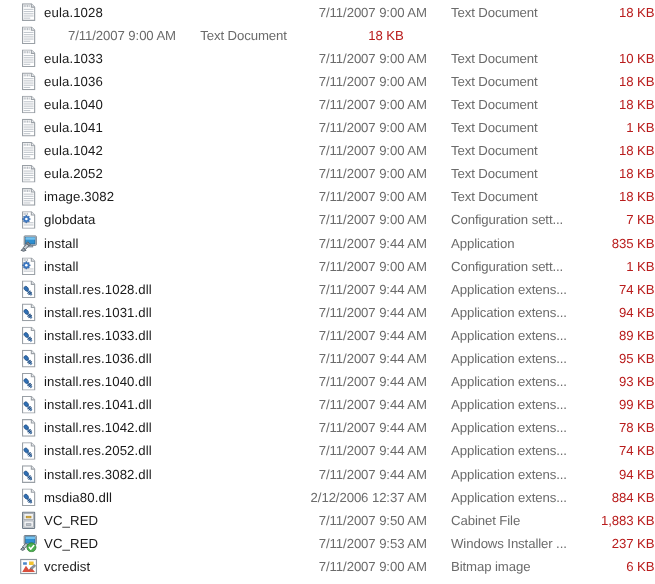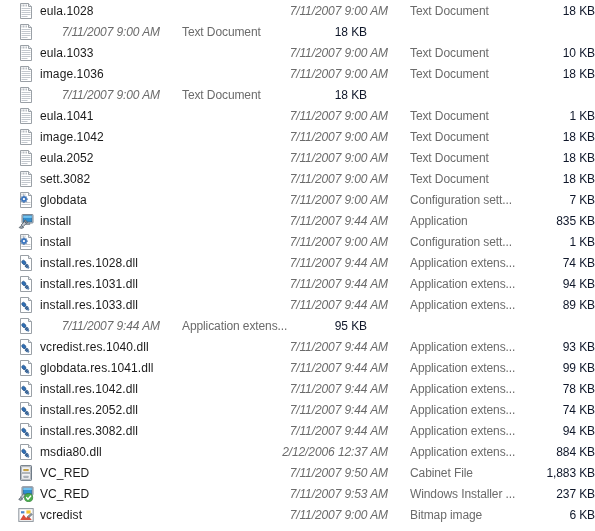--- a/index.html
+++ b/index.html
@@ -44,38 +44,37 @@
     letter-spacing: 0.1px;
   }
   .cell-date {
     width: 120px;
     min-width: 120px;
     font-size: 12px;
     color: #6b6b6b;
     text-align: right;
     white-space: nowrap;
     letter-spacing: -0.1px;
-    font-style: italic;
   }
   .cell-type {
     width: 130px;
     min-width: 130px;
     padding-left: 22px;
     box-sizing: border-box;
     font-size: 12px;
     color: #6b6b6b;
     white-space: nowrap;
     overflow: hidden;
     letter-spacing: -0.1px;
   }
   .cell-size {
     width: 77px;
     min-width: 77px;
     font-size: 12px;
-    color: #0f172a;
+    color: #b91c1c;
     text-align: right;
     white-space: nowrap;
     letter-spacing: -0.1px;
   }
   .icon {
     width: 16px;
     height: 16px;
     display: block;
   }
 </style>
@@ -170,21 +169,21 @@
           </g>
           <g fill="#c3c8ce">
             <rect x="3.5" y="5" width="9" height="1"></rect>
             <rect x="3.5" y="7" width="9" height="1"></rect>
             <rect x="3.5" y="9" width="9" height="1"></rect>
             <rect x="3.5" y="11" width="9" height="1"></rect>
             <rect x="3.5" y="13" width="6" height="1"></rect>
           </g>
         </svg>
       </div>
-      <div class="cell-name">image.1036</div>
+      <div class="cell-name">eula.1036</div>
       <div class="cell-date">7/11/2007 9:00 AM</div>
       <div class="cell-type">Text Document</div>
       <div class="cell-size">18 KB</div>
     </div>
     <div class="row">
       <div class="cell-icon">
         <svg class="icon" viewBox="0 0 16 16" xmlns="http://www.w3.org/2000/svg">
           <path d="M2.5 0.5 h8 l3 3 v12 h-11 z" fill="#ffffff" stroke="#9aa0a6" stroke-width="1"></path>
           <path d="M10.5 0.5 v3 h3" fill="#e8eaed" stroke="#9aa0a6" stroke-width="1"></path>
           <g fill="#b9bec4">
@@ -195,20 +194,21 @@
           </g>
           <g fill="#c3c8ce">
             <rect x="3.5" y="5" width="9" height="1"></rect>
             <rect x="3.5" y="7" width="9" height="1"></rect>
             <rect x="3.5" y="9" width="9" height="1"></rect>
             <rect x="3.5" y="11" width="9" height="1"></rect>
             <rect x="3.5" y="13" width="6" height="1"></rect>
           </g>
         </svg>
       </div>
+      <div class="cell-name">eula.1040</div>
       <div class="cell-date">7/11/2007 9:00 AM</div>
       <div class="cell-type">Text Document</div>
       <div class="cell-size">18 KB</div>
     </div>
     <div class="row">
       <div class="cell-icon">
         <svg class="icon" viewBox="0 0 16 16" xmlns="http://www.w3.org/2000/svg">
           <path d="M2.5 0.5 h8 l3 3 v12 h-11 z" fill="#ffffff" stroke="#9aa0a6" stroke-width="1"></path>
           <path d="M10.5 0.5 v3 h3" fill="#e8eaed" stroke="#9aa0a6" stroke-width="1"></path>
           <g fill="#b9bec4">
@@ -244,21 +244,21 @@
           </g>
           <g fill="#c3c8ce">
             <rect x="3.5" y="5" width="9" height="1"></rect>
             <rect x="3.5" y="7" width="9" height="1"></rect>
             <rect x="3.5" y="9" width="9" height="1"></rect>
             <rect x="3.5" y="11" width="9" height="1"></rect>
             <rect x="3.5" y="13" width="6" height="1"></rect>
           </g>
         </svg>
       </div>
-      <div class="cell-name">image.1042</div>
+      <div class="cell-name">eula.1042</div>
       <div class="cell-date">7/11/2007 9:00 AM</div>
       <div class="cell-type">Text Document</div>
       <div class="cell-size">18 KB</div>
     </div>
     <div class="row">
       <div class="cell-icon">
         <svg class="icon" viewBox="0 0 16 16" xmlns="http://www.w3.org/2000/svg">
           <path d="M2.5 0.5 h8 l3 3 v12 h-11 z" fill="#ffffff" stroke="#9aa0a6" stroke-width="1"></path>
           <path d="M10.5 0.5 v3 h3" fill="#e8eaed" stroke="#9aa0a6" stroke-width="1"></path>
           <g fill="#b9bec4">
@@ -294,21 +294,21 @@
           </g>
           <g fill="#c3c8ce">
             <rect x="3.5" y="5" width="9" height="1"></rect>
             <rect x="3.5" y="7" width="9" height="1"></rect>
             <rect x="3.5" y="9" width="9" height="1"></rect>
             <rect x="3.5" y="11" width="9" height="1"></rect>
             <rect x="3.5" y="13" width="6" height="1"></rect>
           </g>
         </svg>
       </div>
-      <div class="cell-name">sett.3082</div>
+      <div class="cell-name">image.3082</div>
       <div class="cell-date">7/11/2007 9:00 AM</div>
       <div class="cell-type">Text Document</div>
       <div class="cell-size">18 KB</div>
     </div>
     <div class="row">
       <div class="cell-icon">
         <svg class="icon" viewBox="0 0 16 16" xmlns="http://www.w3.org/2000/svg">
           <path d="M2.5 0.5 h8 l3 3 v12 h-11 z" fill="#ffffff" stroke="#9aa0a6" stroke-width="1"></path>
           <path d="M10.5 0.5 v3 h3" fill="#e8eaed" stroke="#9aa0a6" stroke-width="1"></path>
           <g fill="#b9bec4">
@@ -435,56 +435,57 @@
           <path d="M2.5 0.5 h8 l3 3 v12 h-11 z" fill="#ffffff" stroke="#9aa0a6" stroke-width="1"></path>
           <path d="M10.5 0.5 v3 h3" fill="#e8eaed" stroke="#9aa0a6" stroke-width="1"></path>
           <g transform="translate(7.3,9.2) rotate(-40)">
             <rect x="-1.7" y="-4.6" width="3.4" height="4.6" rx="1.7" fill="#2f6fb5" stroke="#1f4c80" stroke-width="0.6"></rect>
             <rect x="-0.75" y="-0.2" width="1.5" height="5.2" fill="#7ba7d7" stroke="#1f4c80" stroke-width="0.6"></rect>
             <rect x="-2" y="1.4" width="4" height="0.8" fill="#1f4c80"></rect>
             <rect x="-2" y="2.9" width="4" height="0.8" fill="#1f4c80"></rect>
           </g>
         </svg>
       </div>
+      <div class="cell-name">install.res.1036.dll</div>
       <div class="cell-date">7/11/2007 9:44 AM</div>
       <div class="cell-type">Application extens...</div>
       <div class="cell-size">95 KB</div>
     </div>
     <div class="row">
       <div class="cell-icon">
         <svg class="icon" viewBox="0 0 16 16" xmlns="http://www.w3.org/2000/svg">
           <path d="M2.5 0.5 h8 l3 3 v12 h-11 z" fill="#ffffff" stroke="#9aa0a6" stroke-width="1"></path>
           <path d="M10.5 0.5 v3 h3" fill="#e8eaed" stroke="#9aa0a6" stroke-width="1"></path>
           <g transform="translate(7.3,9.2) rotate(-40)">
             <rect x="-1.7" y="-4.6" width="3.4" height="4.6" rx="1.7" fill="#2f6fb5" stroke="#1f4c80" stroke-width="0.6"></rect>
             <rect x="-0.75" y="-0.2" width="1.5" height="5.2" fill="#7ba7d7" stroke="#1f4c80" stroke-width="0.6"></rect>
             <rect x="-2" y="1.4" width="4" height="0.8" fill="#1f4c80"></rect>
             <rect x="-2" y="2.9" width="4" height="0.8" fill="#1f4c80"></rect>
           </g>
         </svg>
       </div>
-      <div class="cell-name">vcredist.res.1040.dll</div>
+      <div class="cell-name">install.res.1040.dll</div>
       <div class="cell-date">7/11/2007 9:44 AM</div>
       <div class="cell-type">Application extens...</div>
       <div class="cell-size">93 KB</div>
     </div>
     <div class="row">
       <div class="cell-icon">
         <svg class="icon" viewBox="0 0 16 16" xmlns="http://www.w3.org/2000/svg">
           <path d="M2.5 0.5 h8 l3 3 v12 h-11 z" fill="#ffffff" stroke="#9aa0a6" stroke-width="1"></path>
           <path d="M10.5 0.5 v3 h3" fill="#e8eaed" stroke="#9aa0a6" stroke-width="1"></path>
           <g transform="translate(7.3,9.2) rotate(-40)">
             <rect x="-1.7" y="-4.6" width="3.4" height="4.6" rx="1.7" fill="#2f6fb5" stroke="#1f4c80" stroke-width="0.6"></rect>
             <rect x="-0.75" y="-0.2" width="1.5" height="5.2" fill="#7ba7d7" stroke="#1f4c80" stroke-width="0.6"></rect>
             <rect x="-2" y="1.4" width="4" height="0.8" fill="#1f4c80"></rect>
             <rect x="-2" y="2.9" width="4" height="0.8" fill="#1f4c80"></rect>
           </g>
         </svg>
       </div>
-      <div class="cell-name">globdata.res.1041.dll</div>
+      <div class="cell-name">install.res.1041.dll</div>
       <div class="cell-date">7/11/2007 9:44 AM</div>
       <div class="cell-type">Application extens...</div>
       <div class="cell-size">99 KB</div>
     </div>
     <div class="row">
       <div class="cell-icon">
         <svg class="icon" viewBox="0 0 16 16" xmlns="http://www.w3.org/2000/svg">
           <path d="M2.5 0.5 h8 l3 3 v12 h-11 z" fill="#ffffff" stroke="#9aa0a6" stroke-width="1"></path>
           <path d="M10.5 0.5 v3 h3" fill="#e8eaed" stroke="#9aa0a6" stroke-width="1"></path>
           <g transform="translate(7.3,9.2) rotate(-40)">

